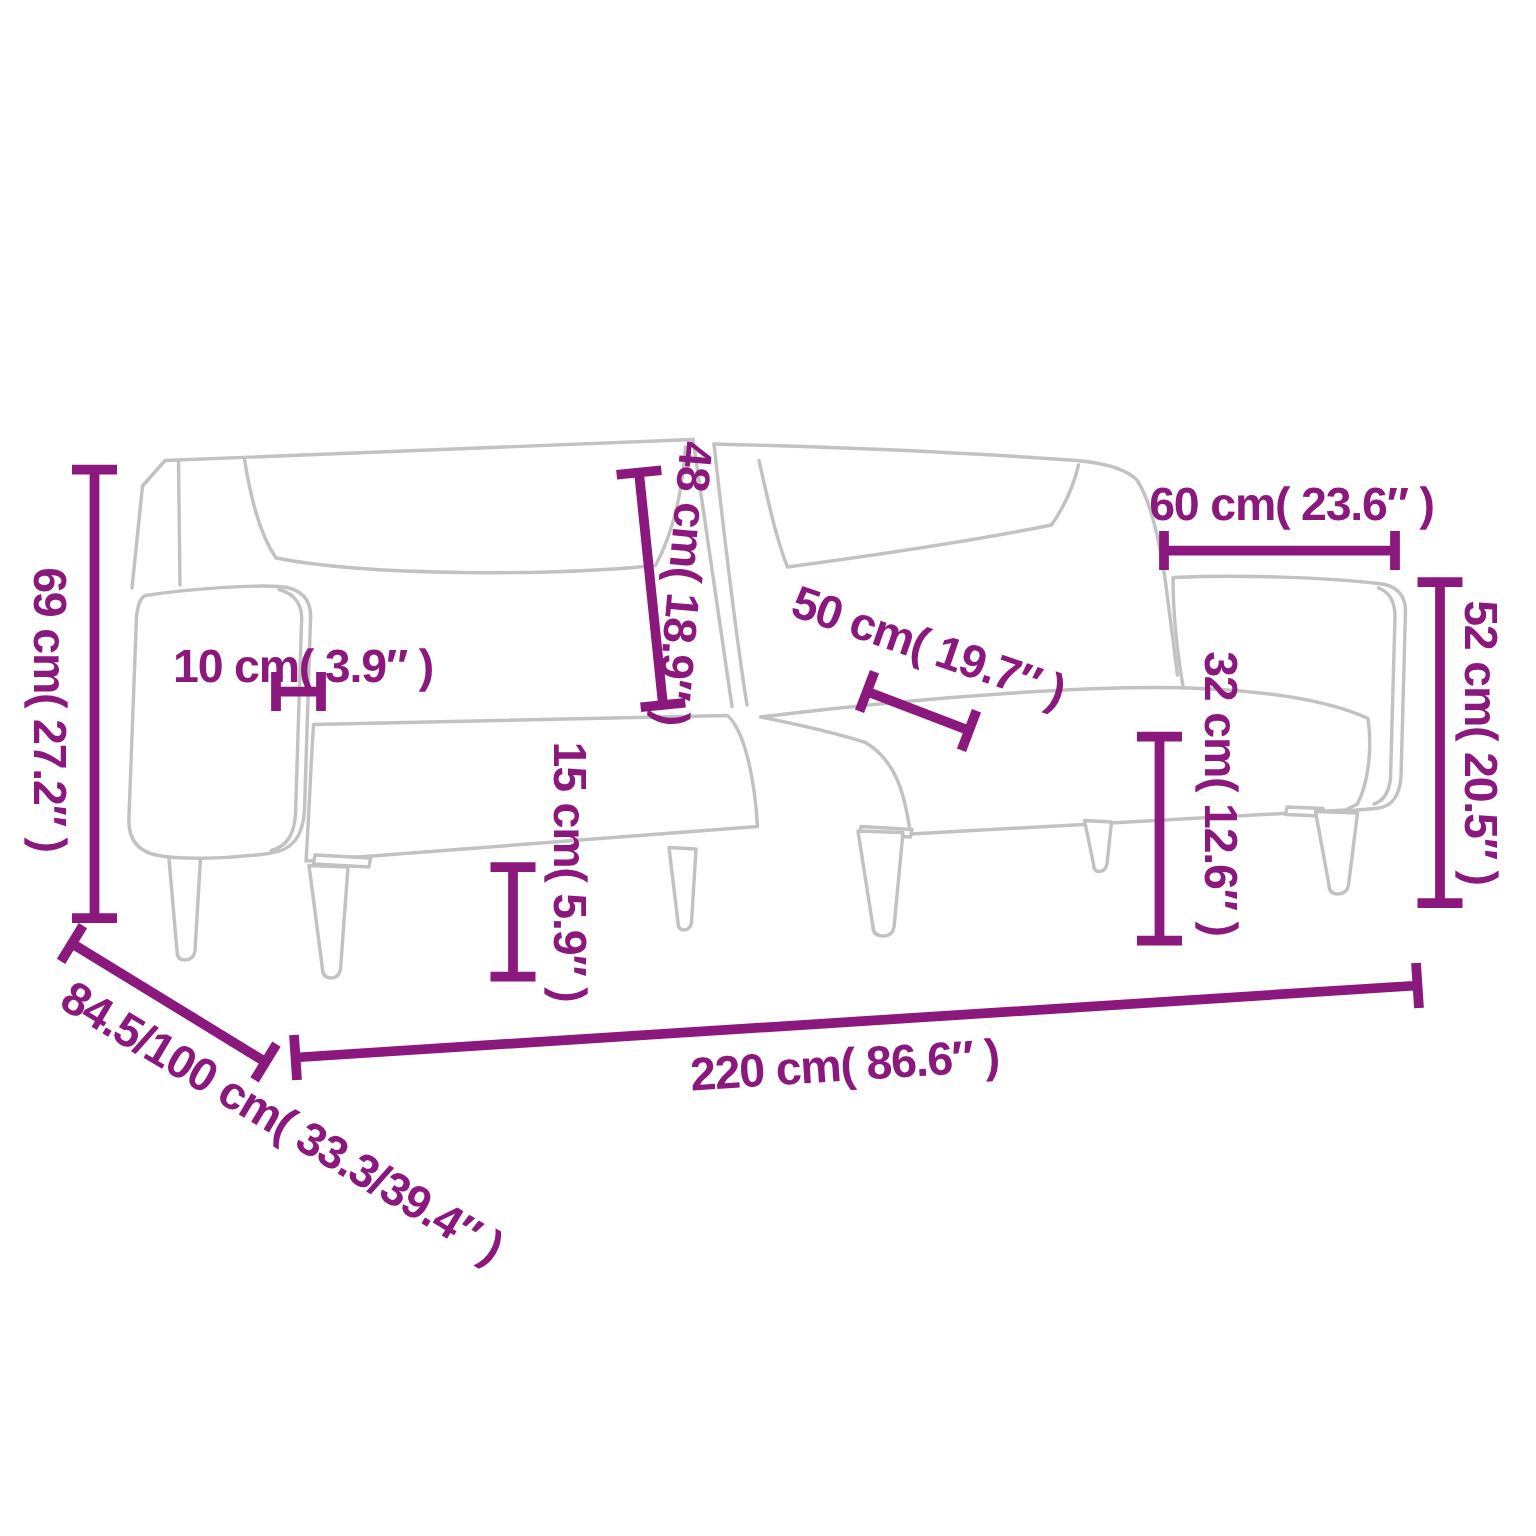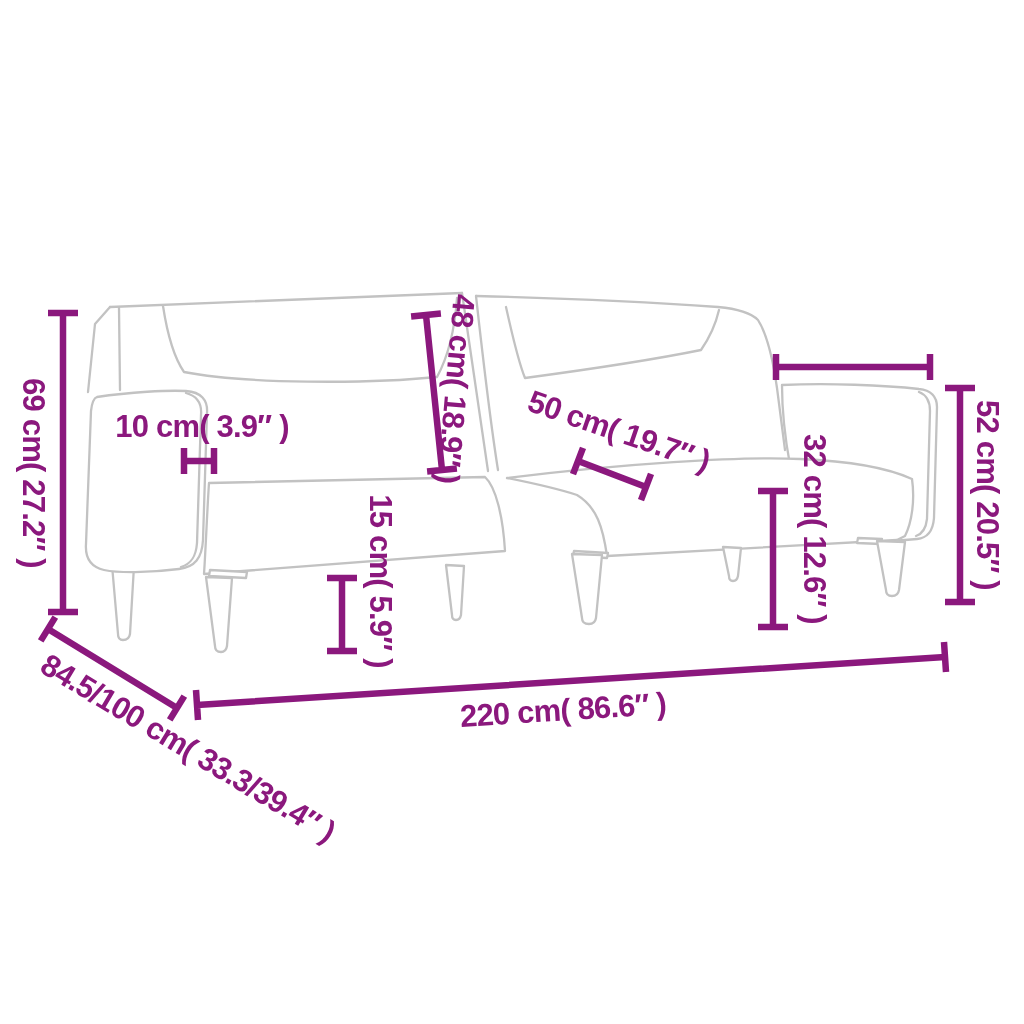--- a/index.html
+++ b/index.html
@@ -91,22 +91,23 @@
       <path d="M776,367 H930 M776,354 V380 M930,354 V380"></path>
       <path d="M960,388 V602 M945,388 H975 M945,602 H975"></path>
       <path d="M773,491 V627 M758,491 H788 M758,627 H788"></path>
       <path d="M342,578 V651 M327,578 H357 M327,651 H357"></path>
       <path d="M197,705 L945,657 M196,690 L198,720 M944,642 L946,672"></path>
       <path d="M48,629 L177,708 M55.3,617.1 L40.7,640.9 M184.3,696.1 L169.7,719.9"></path>
     </g>
   </svg>
 
   <div class="dim-label" style="left:33px;  top:473px; --r:90deg">69 cm( 27.2″ )</div>
-  <div class="dim-label" style="left:202px; top:426px; --r:0deg">10 cm( 3.9″ )</div>
+  <div class="dim-label" style="left:202px; top:444px; --r:0deg">10 cm( 3.9″ )</div>
   <div class="dim-label" style="left:456px; top:389px; --r:95deg">48 cm( 18.9″ )</div>
   <div class="dim-label" style="left:619px; top:431px; --r:19deg">50 cm( 19.7″ )</div>
+  <div class="dim-label" style="left:861px; top:336px; --r:0deg">60 cm( 23.6″ )</div>
   <div class="dim-label" style="left:987px; top:495px; --r:90deg">52 cm( 20.5″ )</div>
   <div class="dim-label" style="left:814px; top:529px; --r:90deg">32 cm( 12.6″ )</div>
   <div class="dim-label" style="left:380px; top:581px; --r:90deg">15 cm( 5.9″ )</div>
   <div class="dim-label" style="left:563px; top:710px; --r:-3.6deg">220 cm( 86.6″ )</div>
   <div class="dim-label" style="left:188px; top:748px; --r:30.8deg">84.5/100 cm( 33.3/39.4″ )</div>
 
 </div>
 
 </body></html>

